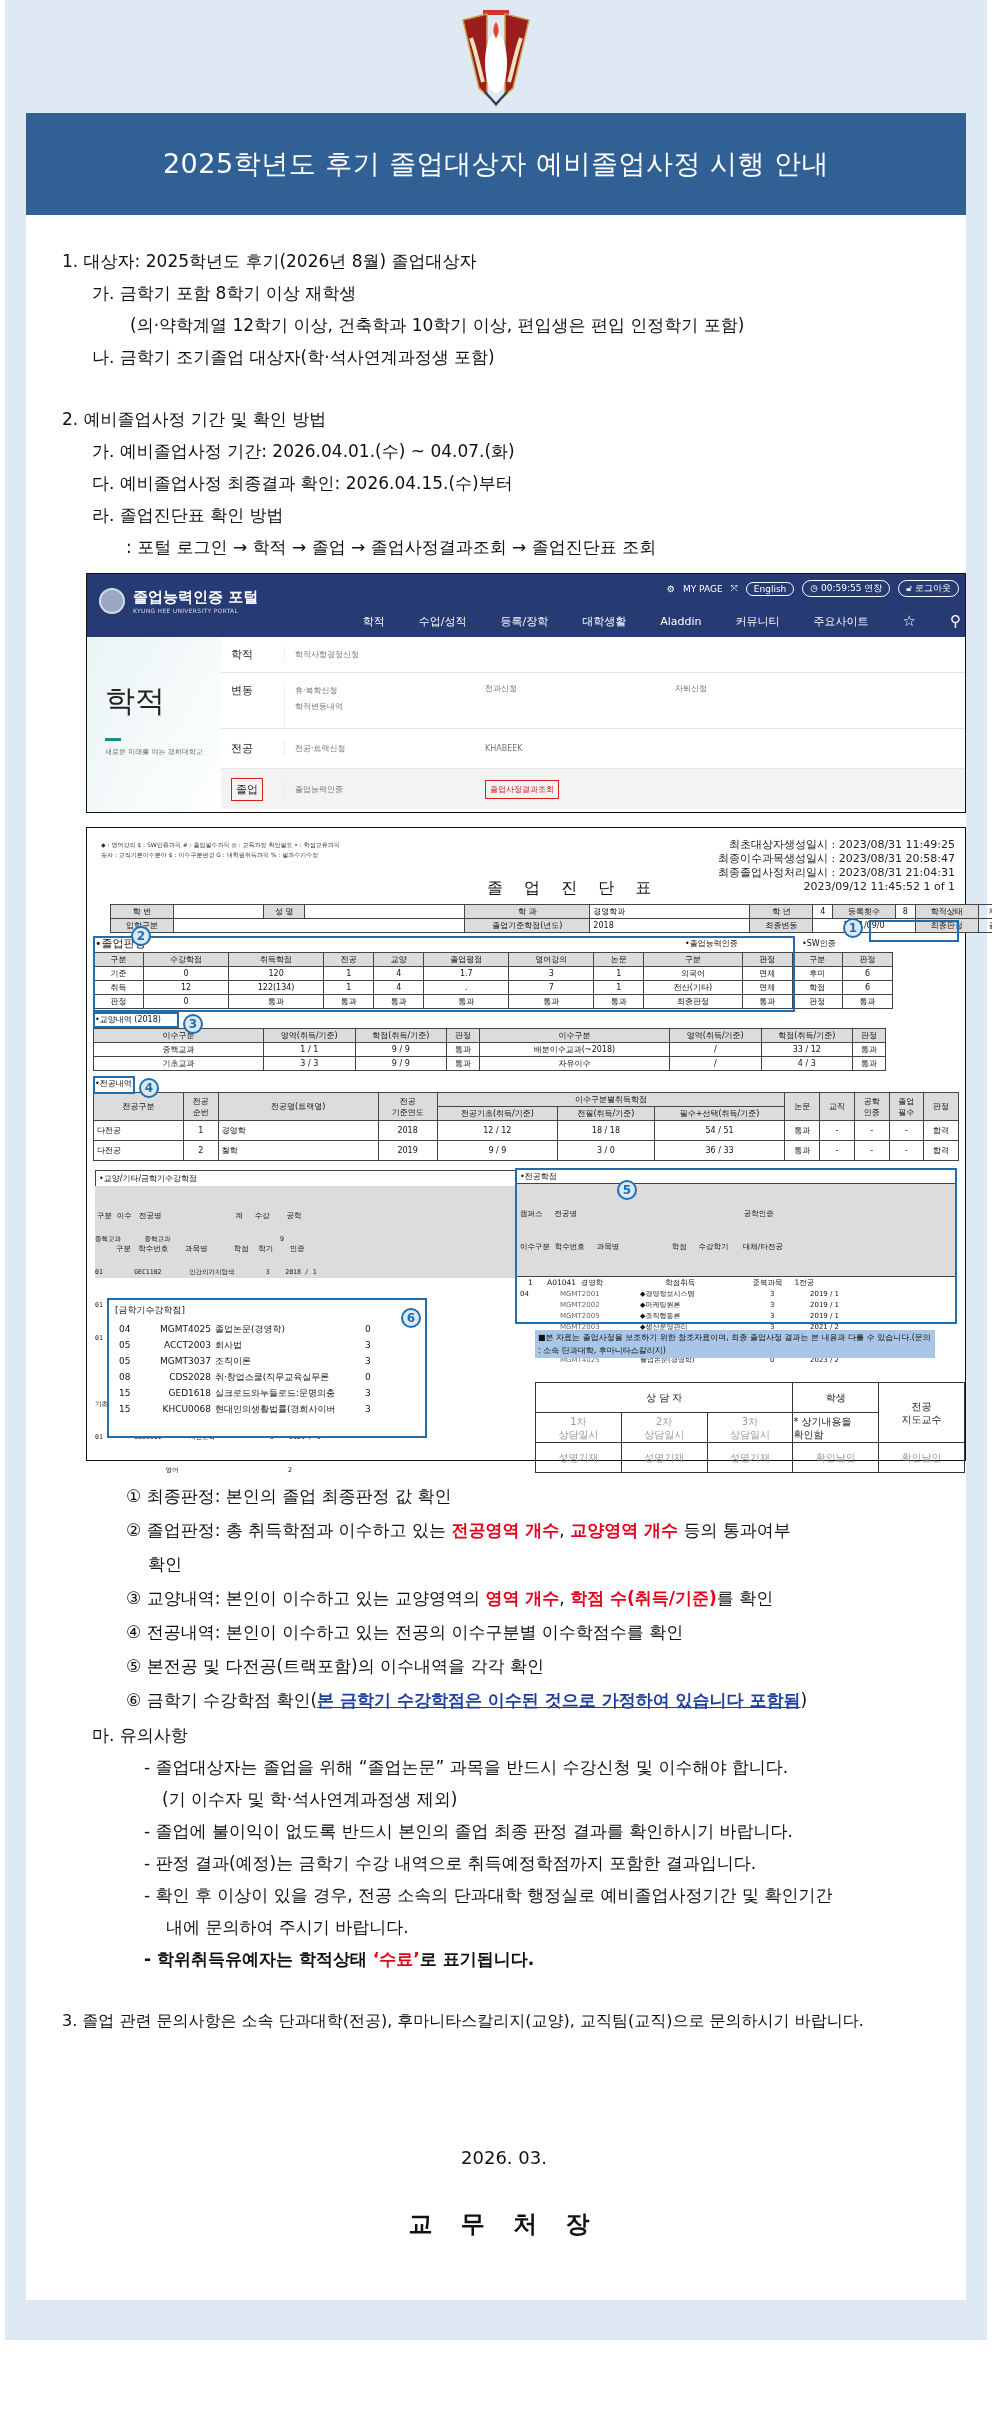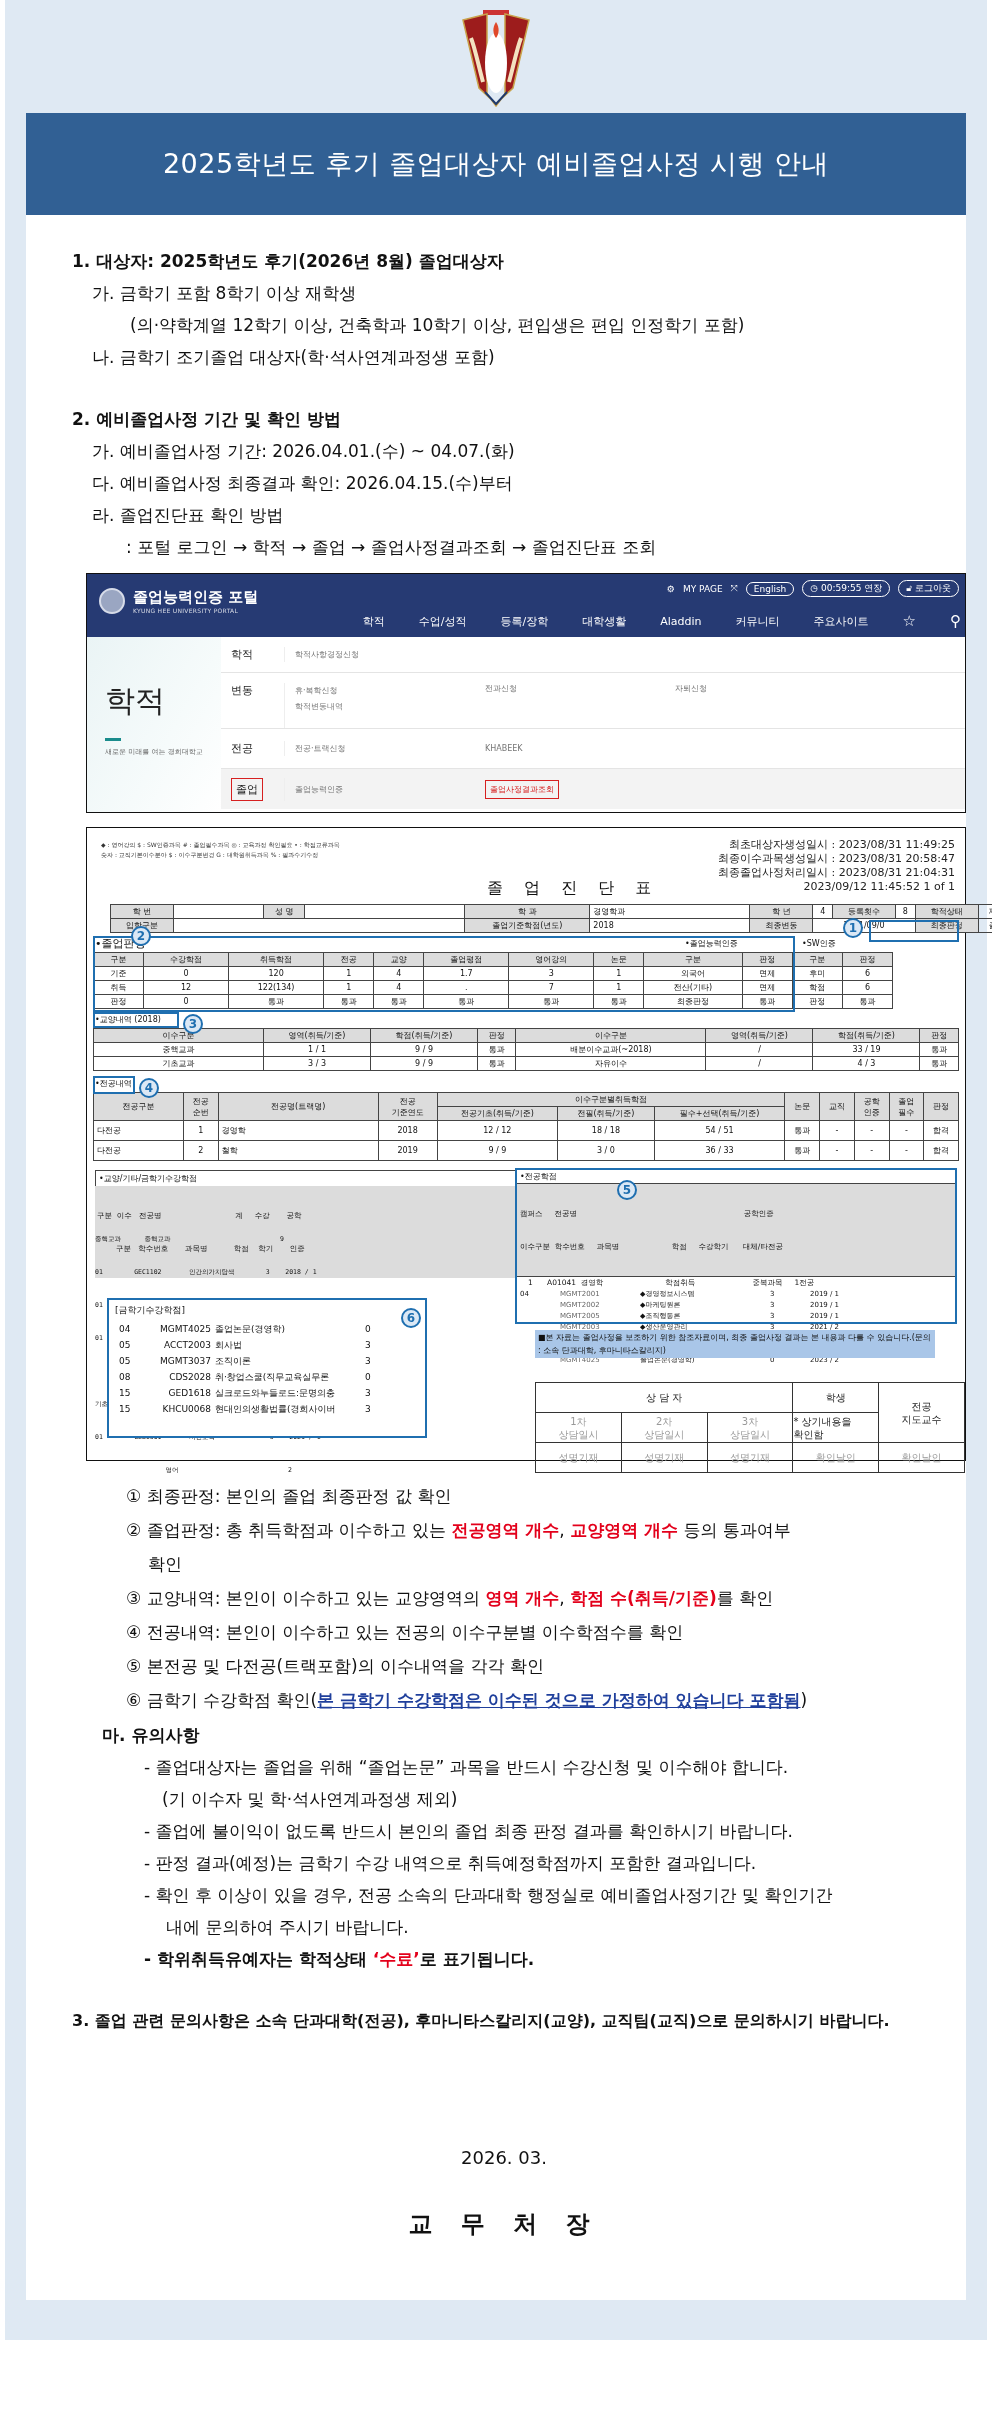--- a/index.html
+++ b/index.html
@@ -4,21 +4,21 @@
 <style>
   * { box-sizing: border-box; margin: 0; padding: 0; }
   html, body { width: 992px; background: #ffffff; }
   body { font-family: "DejaVu Sans", "Liberation Sans", sans-serif; color: #111; }
   .outer { position: relative; width: 982px; margin-left: 5px; background: #dfe9f3; padding-bottom: 40px; }
   .logo-wrap { height: 113px; display: flex; justify-content: center; align-items: flex-start; padding-top: 8px; }
   .logo { width: 78px; height: 100px; }
   .title-band { margin: 0 21px; height: 102px; background: #316094; display: flex; align-items: center; justify-content: center; }
   .title-band h1 { color: #fff; font-size: 27px; font-weight: normal; letter-spacing: 0.5px; }
   .panel { margin: 0 21px; background: #fff; padding: 30px 20px 60px 36px; }
-  .sec-h { font-weight: bold; font-size: 17px; line-height: 32px; margin-left: 10px; }
+  .sec-h { font-weight: normal; font-size: 17px; line-height: 32px; }
   .line { font-size: 17px; line-height: 32px; }
   .ind1 { padding-left: 30px; }
   .ind2 { padding-left: 68px; }
   .ind3 { padding-left: 64px; }
   .gap { height: 30px; }
   .red { color: #e3001b; font-weight: bold; }
   .blue-u { color: #1f3f9c; font-weight: bold; text-decoration: underline; }
   .b { font-weight: bold; }
 
   
@@ -263,40 +263,40 @@
           <td>통과</td>
           <td>최종판정</td>
           <td>통과</td>
           <td>판정</td>
           <td>통과</td>
         </tr>
       </tbody>
         </table>
 
       <div class="block" style="left:8px;top:186px;font-size:8px">•교양내역     (2018)</div>
-      <table class="g" style="left:6px;top:200px;width:866px">
+      <table class="g" style="left:6px;top:200px;width:793px">
         <tbody>
             <tr>
           <td class="h" style="width:170px">이수구분</td>
           <td class="h">영역(취득/기준)</td>
           <td class="h">학점(취득/기준)</td>
           <td class="h">판정</td>
           <td class="h" style="width:190px">이수구분</td>
           <td class="h">영역(취득/기준)</td>
           <td class="h">학점(취득/기준)</td>
           <td class="h">판정</td>
         </tr>
         <tr>
           <td>중핵교과</td>
           <td>1  /  1</td>
           <td>9  /  9</td>
           <td>통과</td>
           <td>배분이수교과(~2018)</td>
           <td>/</td>
-          <td>33  /  19</td>
+          <td>33  /  12</td>
           <td>통과</td>
         </tr>
         <tr>
           <td>기초교과</td>
           <td>3  /  3</td>
           <td>9  /  9</td>
           <td>통과</td>
           <td>자유이수</td>
           <td>/</td>
           <td>4  /  3</td>

